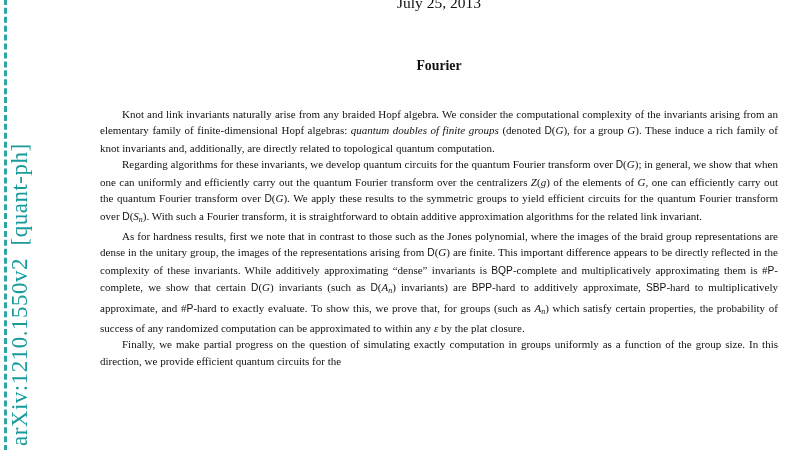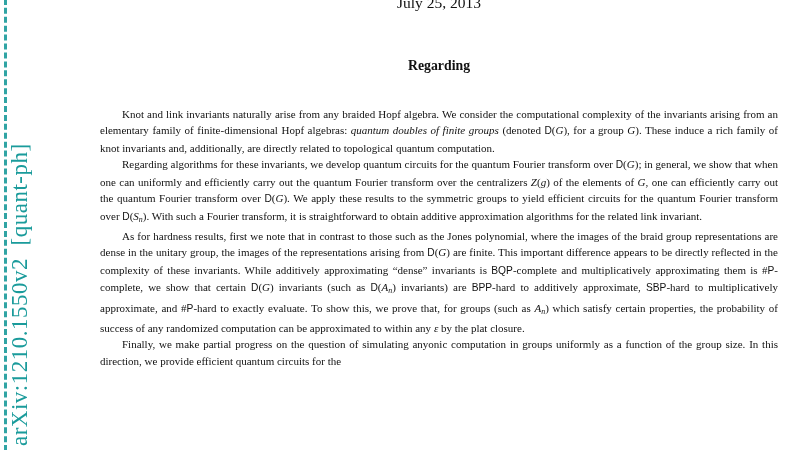--- a/index.html
+++ b/index.html
@@ -78,23 +78,23 @@
 <div class="page">
 
   <div class="crop-dashes"></div>
 
   <div class="stamp">arXiv:1210.1550v2  [quant-ph]</div>
 
   <div class="content">
 
     <div class="date">July 25, 2013</div>
 
-    <div class="abstract-title">Regarding</div>
+    <div class="abstract-title">Fourier</div>
 
     <div class="paragraphs">
       <p><span>Knot and link invariants naturally arise from any braided Hopf algebra.  We consider the computational complexity of the invariants arising from an elementary family of finite-dimensional Hopf algebras: </span><span class="seg-i">quantum doubles of finite groups</span><span> (denoted </span><span class="seg-sf">D</span><span>(</span><span class="seg-m">G</span><span>), for a group </span><span class="seg-m">G</span><span>).  These induce a rich family of knot invariants and, additionally, are directly related to topological quantum computation.</span></p>
       <p><span>Regarding algorithms for these invariants, we develop quantum circuits for the quantum Fourier transform over </span><span class="seg-sf">D</span><span>(</span><span class="seg-m">G</span><span>); in general, we show that when one can uniformly and efficiently carry out the quantum Fourier transform over the centralizers </span><span class="seg-m">Z</span><span>(</span><span class="seg-m">g</span><span>) of the elements of </span><span class="seg-m">G</span><span>, one can efficiently carry out the quantum Fourier transform over </span><span class="seg-sf">D</span><span>(</span><span class="seg-m">G</span><span>).  We apply these results to the symmetric groups to yield efficient circuits for the quantum Fourier transform over </span><span class="seg-sf">D</span><span>(</span><span class="seg-m">S</span><span class="seg-sub">n</span><span>).  With such a Fourier transform, it is straightforward to obtain additive approximation algorithms for the related link invariant.</span></p>
       <p><span>As for hardness results, first we note that in contrast to those such as the Jones polynomial, where the images of the braid group representations are dense in the unitary group, the images of the representations arising from </span><span class="seg-sf">D</span><span>(</span><span class="seg-m">G</span><span>) are finite.  This important difference appears to be directly reflected in the complexity of these invariants.  While additively approximating “dense” invariants is </span><span class="seg-sf">BQP</span><span>-complete and multiplicatively approximating them is #</span><span class="seg-sf">P</span><span>-complete, we show that certain </span><span class="seg-sf">D</span><span>(</span><span class="seg-m">G</span><span>) invariants (such as </span><span class="seg-sf">D</span><span>(</span><span class="seg-m">A</span><span class="seg-sub">n</span><span>) invariants) are </span><span class="seg-sf">BPP</span><span>-hard to additively approximate, </span><span class="seg-sf">SBP</span><span>-hard to multiplicatively approximate, and #</span><span class="seg-sf">P</span><span>-hard to exactly evaluate.  To show this, we prove that, for groups (such as </span><span class="seg-m">A</span><span class="seg-sub">n</span><span>) which satisfy certain properties, the probability of success of any randomized computation can be approximated to within any </span><span class="seg-m">ε</span><span> by the plat closure.</span></p>
-      <p><span>Finally, we make partial progress on the question of simulating anyonic computation in groups uniformly as a function of the group size.  In this direction, we provide efficient quantum circuits for the</span></p>
+      <p><span>Finally, we make partial progress on the question of simulating exactly computation in groups uniformly as a function of the group size.  In this direction, we provide efficient quantum circuits for the</span></p>
     </div>
 
   </div>
 </div>
 
 </body></html>

